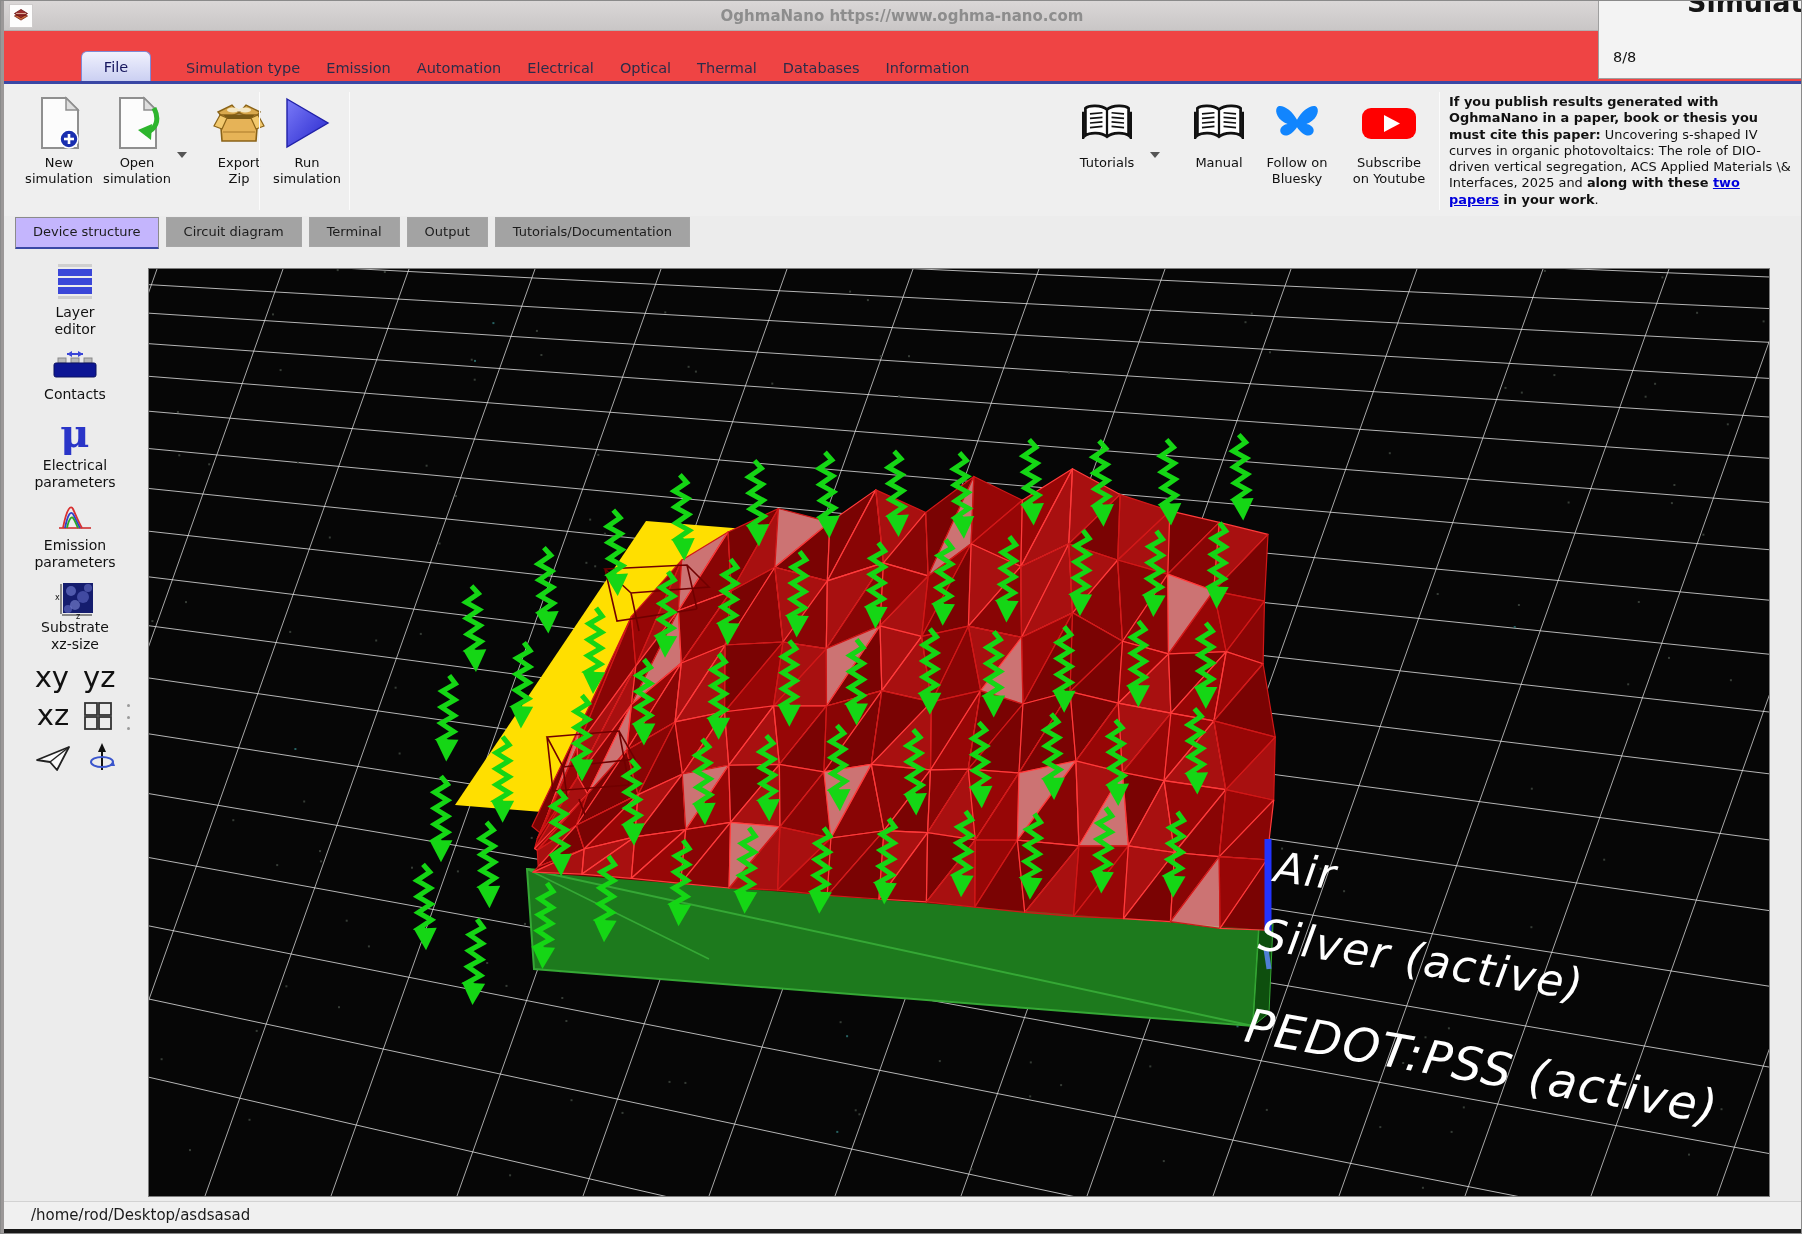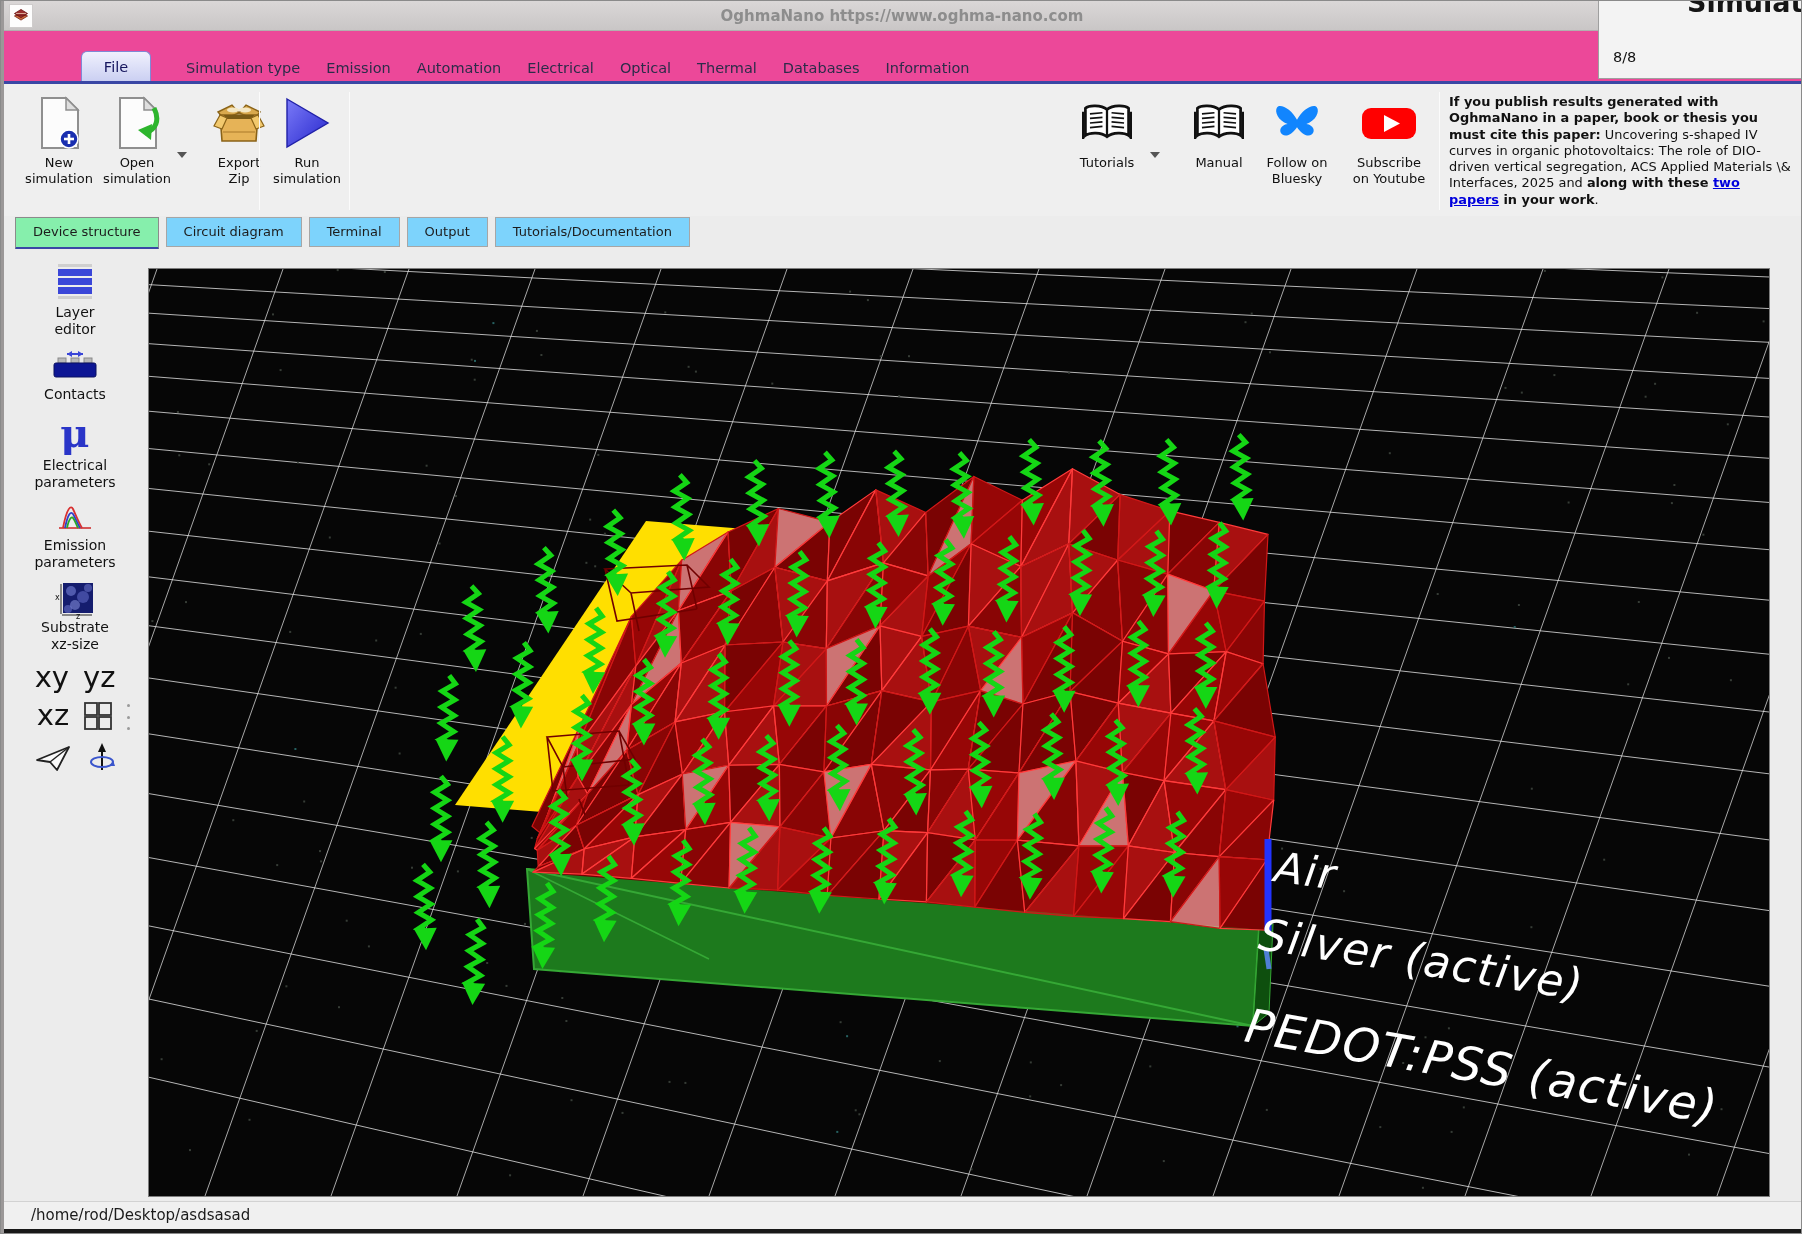--- a/index.html
+++ b/index.html
@@ -18,21 +18,21 @@
   .appicon { position:absolute; left:8px; top:3px; width:24px; height:24px; background:#fdfdfd;
              border:1px solid #cfcccc; display:flex; align-items:center; justify-content:center; }
 
   
   .overlay { position:absolute; left:1597px; top:0; width:205px; height:78px; background:#f3f3f3;
              border-left:1px solid #9f9f9f; border-bottom:1px solid #9f9f9f; z-index:70; overflow:hidden; }
   .ov-title { position:absolute; left:88px; top:-14px; font-size:27px; font-weight:600; color:#151515; white-space:nowrap; }
   .ov-count { position:absolute; left:14px; top:48px; font-size:14.5px; color:#111; }
 
   
-  .menubar { position:absolute; left:0; top:30px; width:1802px; height:53px; background:#ec4899; z-index:5; }
+  .menubar { position:absolute; left:0; top:30px; width:1802px; height:53px; background:#ef4444; z-index:5; }
   .menu-underline { position:absolute; left:0; bottom:0; width:100%; height:3px; background:#3a47a5; }
   .file-tab { position:absolute; left:80px; top:20px; width:70px; height:33px; text-align:center; line-height:31px;
               font-size:14.5px; color:#16165e; background:linear-gradient(#f0f1fd,#c7ccf1);
               border:1px solid #7f89d6; border-bottom:none; border-radius:6px 6px 0 0; cursor:default; }
   .mitems { position:absolute; left:172px; top:20px; height:33px; display:flex; align-items:center; }
   .mitems span { padding:0 13px; font-size:14.5px; color:#2c2c49; cursor:default; }
 
   
   .toolbar { position:absolute; left:0; top:83px; width:1802px; height:132px; background:#efefef; }
   .tbtn { position:absolute; top:10px; width:76px; text-align:center; cursor:default; }
@@ -42,22 +42,22 @@
              border-top:6px solid #555; cursor:pointer; }
   .vsep { position:absolute; top:8px; height:118px; width:1px; background:#d4d4d4; border-right:1px solid #fbfbfb; }
   .citation { position:absolute; left:1448px; top:10px; width:342px; font-size:12.9px; line-height:1.26; color:#111; }
   .citation b { font-weight:bold; }
   .cit-link { color:#0000dd; font-weight:bold; text-decoration:underline; cursor:pointer; }
 
   
   .tabrow { position:absolute; left:0; top:215px; width:1802px; height:33px; background:#ececec;
             display:flex; padding-left:14px; }
   .tab { height:30px; margin-top:1px; margin-right:7px; padding:0 17px; font-size:13px; line-height:28px;
-         background:#7dd3fc; border:1px solid #a6a6a6; color:#1c1c1c; cursor:pointer; white-space:nowrap; }
-  .tab.active { background:#86efac; border-color:#8b8b8b; border-bottom:3px solid #3a47a5; height:33px; line-height:27px; }
+         background:#a3a3a3; border:1px solid #a6a6a6; color:#1c1c1c; cursor:pointer; white-space:nowrap; }
+  .tab.active { background:#c4b5fd; border-color:#8b8b8b; border-bottom:3px solid #3a47a5; height:33px; line-height:27px; }
 
   
   .workspace { position:absolute; left:0; top:248px; width:1802px; height:952px; background:#ececec; }
   .sidebar { position:absolute; left:0; top:0; width:148px; height:952px; display:flex; flex-direction:column;
              align-items:center; padding-top:13px; }
   .sbtn { display:flex; flex-direction:column; align-items:center; cursor:pointer; }
   .slabel { font-size:14px; line-height:17px; color:#111; text-align:center; white-space:pre-line; }
   .mu { font-size:40px; line-height:40px; color:#2a35c8; font-weight:bold; font-family:"DejaVu Serif",serif; }
   .bigrow { display:flex; align-items:center; gap:14px; }
   .bigbtn { font-size:29px; line-height:33px; color:#111; cursor:pointer; }

